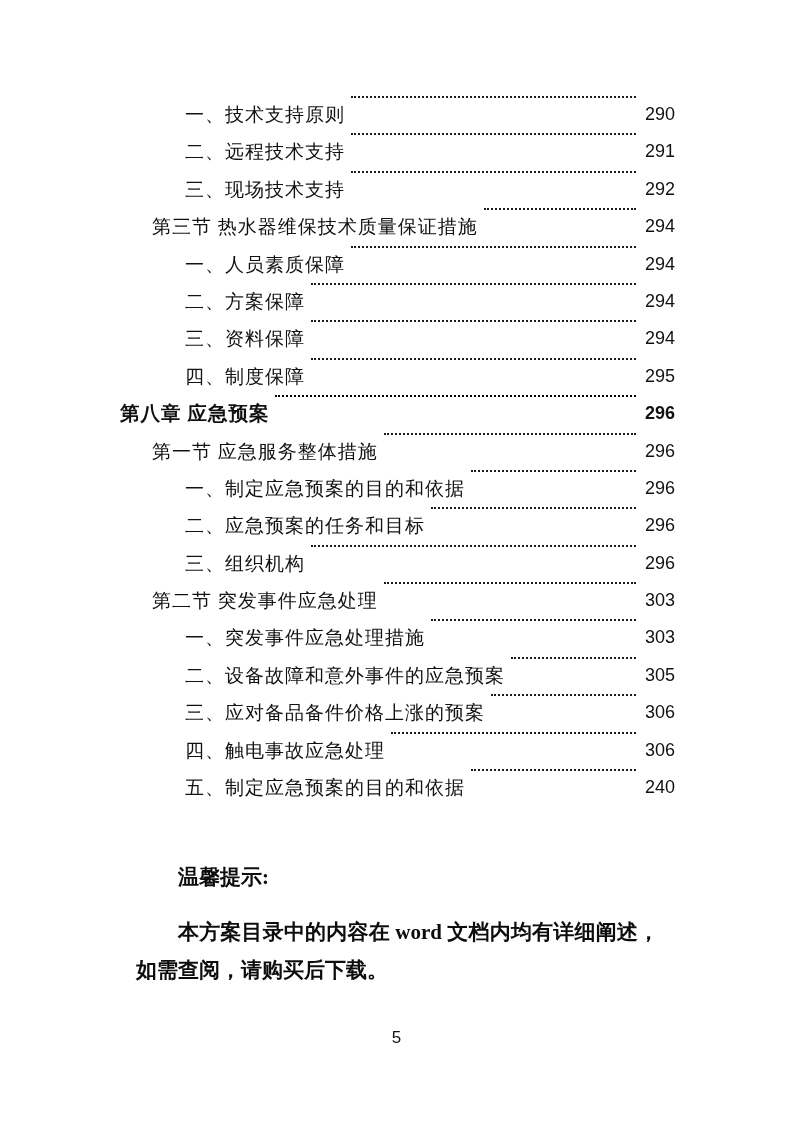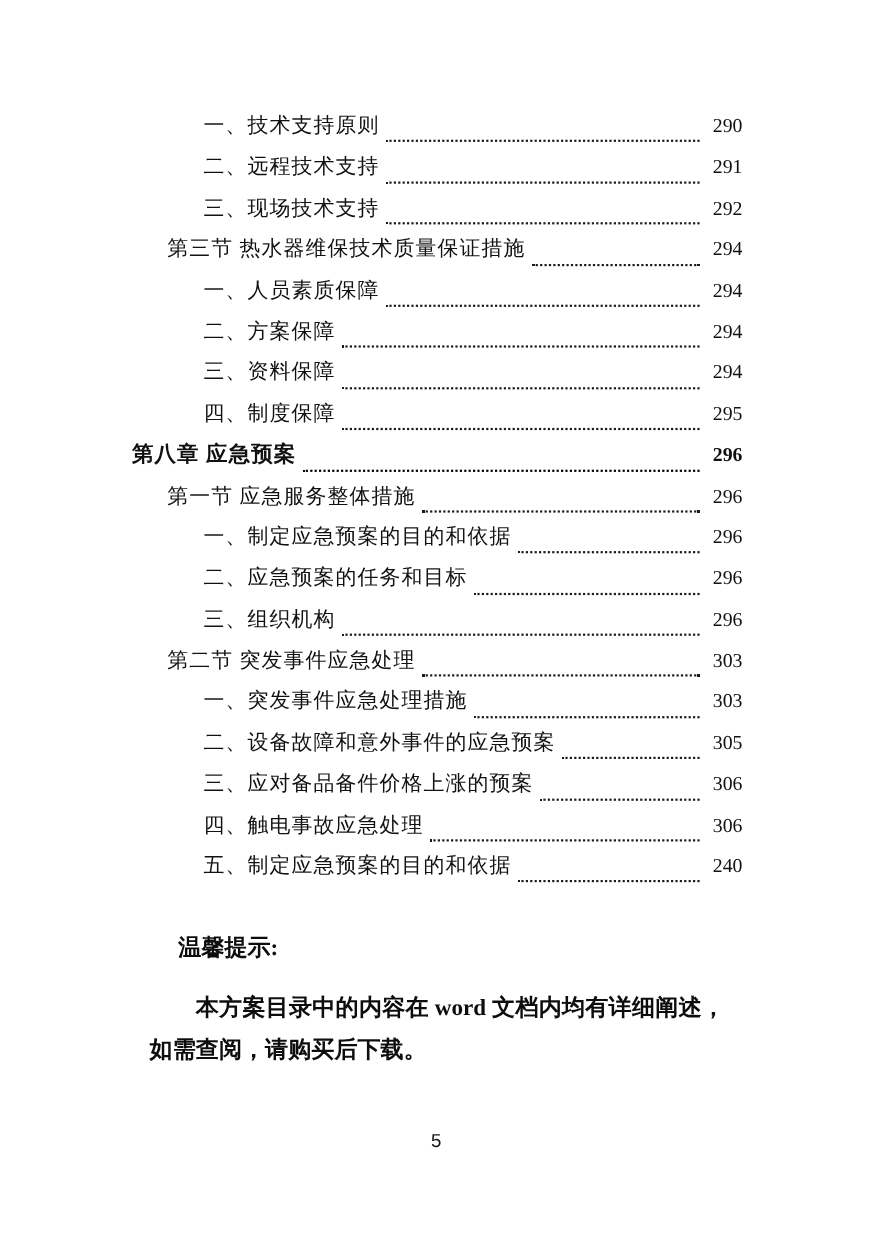--- a/index.html
+++ b/index.html
@@ -21,21 +21,21 @@
     background: #ffffff;
   }
   .toc {
     position: absolute;
     top: 96px;
     left: 120px;
     right: 118px;
   }
   .toc-row {
     display: flex;
-    align-items: flex-end;
+    align-items: flex-start;
     height: 37.4px;
     font-size: 19px;
     line-height: 37.4px;
   }
   .toc-row.level-section { padding-left: 32px; }
   .toc-row.level-item    { padding-left: 65px; }
   .toc-row.level-chapter {
     font-weight: 700;
     font-size: 19.5px;
   }
@@ -46,39 +46,39 @@
   .toc-leader {
     flex: 1 1 auto;
     min-width: 12px;
     border-bottom: 2px dotted #1b1b1b;
     margin: 0 3px 4px 6px;
   }
   .level-chapter .toc-leader {
     border-bottom: 2.6px dotted #000000;
   }
   .toc-page {
-    font-family: Liberation Serif, serif;
+    font-family: Liberation Sans, sans-serif;
     font-size: 18px;
     min-width: 36px;
     text-align: right;
     white-space: nowrap;
   }
   .level-chapter .toc-page { font-weight: 700; }
   .notice {
     position: absolute;
     left: 120px;
     right: 118px;
     top: 842px;
     font-weight: 700;
     font-size: 21px;
     line-height: 38.5px;
     color: #0d0d0d;
   }
   .notice-title {
-    margin: 0;
+    margin: 16px;
     text-indent: 2em;
   }
   .notice-body {
     margin: 16px;
     text-indent: 2em;
     text-align: justify;
   }
   .footer-page {
     position: absolute;
     top: 1028px;

